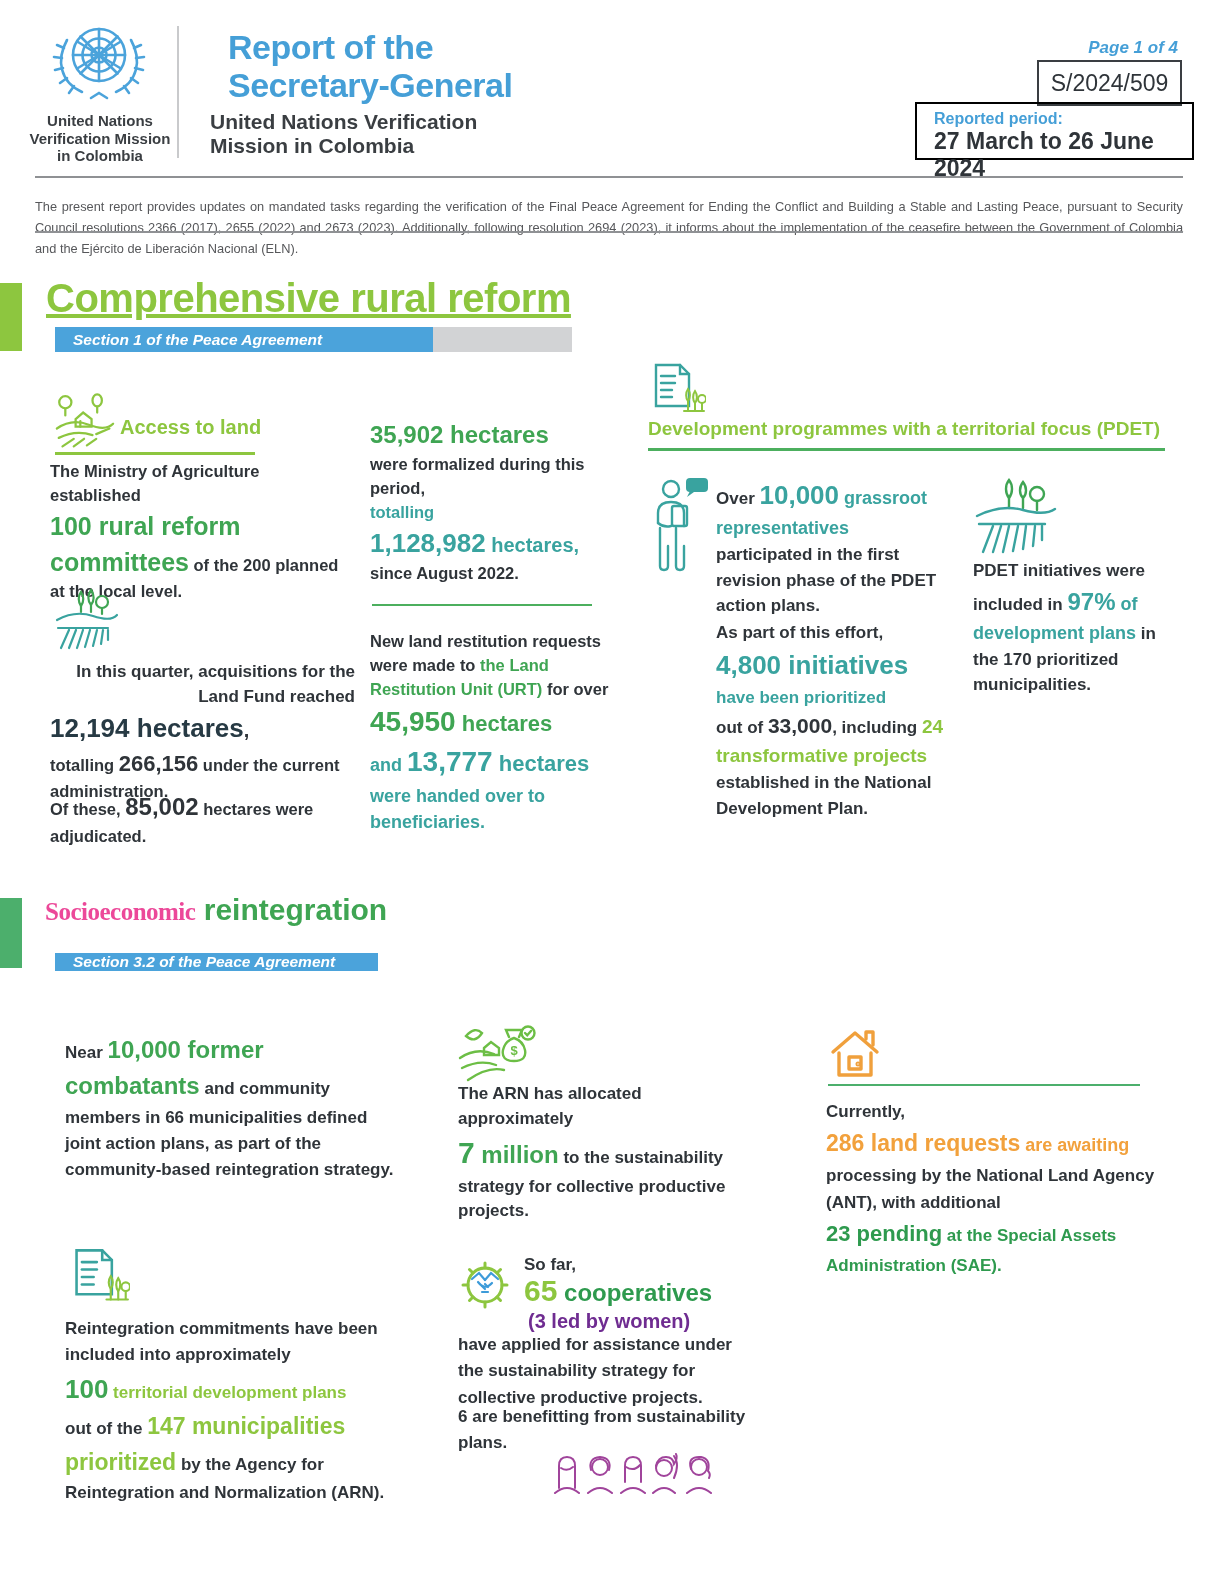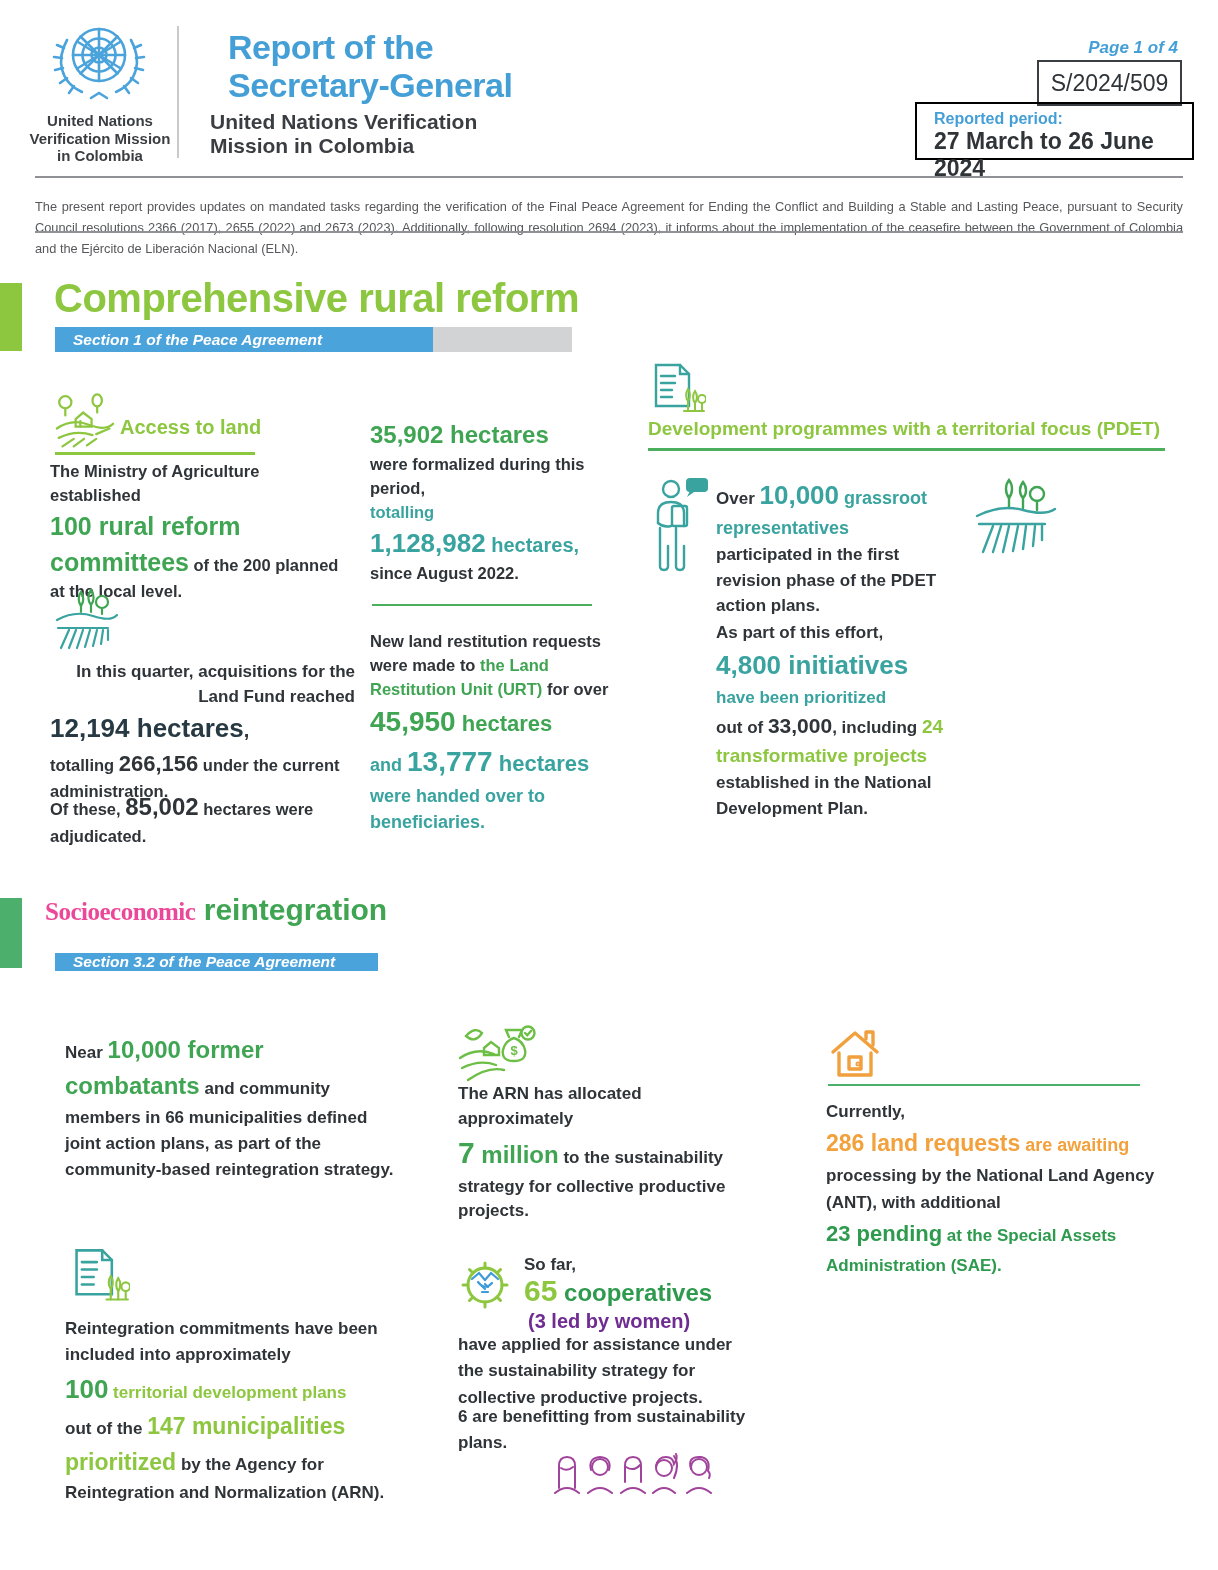--- a/index.html
+++ b/index.html
@@ -99,21 +99,21 @@
   <div class="abs period-box" style="left:915px;top:102px;width:241px;height:44px;">
     <div class="period-label">Reported period:</div>
     <div class="period-value">27 March to 26 June 2024</div>
   </div>
 
   <div class="hr" style="left:35px;top:176px;width:1148px;"></div>
   <p class="abs intro" style="left:35px;top:183px;width:1148px;">The present report provides updates on mandated tasks regarding the verification of the Final Peace Agreement for Ending the Conflict and Building a Stable and Lasting Peace, pursuant to Security Council resolutions 2366 (2017), 2655 (2022) and 2673 (2023). Additionally, following resolution 2694 (2023), it informs about the implementation of the ceasefire between the Government of Colombia and the Ejército de Liberación Nacional (ELN).</p>
   <div class="hr" style="left:35px;top:231px;width:1148px;"></div>
 
   <div class="sec-bar-left" style="top:283px;height:68px;background:#8DC63F;"></div>
-  <div class="abs sec-title1" style="left:54px;top:276px;">Comprehensive rural reform</div>
+  <div class="abs sec-title1" style="left:46px;top:276px;text-decoration:underline;">Comprehensive rural reform</div>
   <div class="abs sub-bar" style="left:55px;top:327px;">
     <div class="blue-part" style="width:360px;">Section 1 of the Peace Agreement</div>
     <div class="gray-part" style="width:139px;"></div>
   </div>
 
   <svg class="abs icon" style="left:55px;top:392px;" width="60" height="58" viewBox="0 0 64 60">
     <g stroke="#8DC63F" fill="none" stroke-width="2.4" stroke-linecap="round">
       <circle cx="11" cy="10" r="6.5"></circle>
         <line x1="11" y1="17" x2="11" y2="24"></line>
       <ellipse cx="45" cy="8" rx="5" ry="6.5"></ellipse>
@@ -253,20 +253,23 @@
         <path d="M8,74 L18,48"></path>
           <path d="M18,74 L26,48"></path>
           <path d="M28,74 L34,48"></path>
         <path d="M38,73 L43,48"></path>
           <path d="M48,71 L51,48"></path>
           <path d="M58,68 L60,48"></path>
           <path d="M67,62 L67,48"></path>
       </g>
     </g>
   </svg>
+  <p class="abs p t17" style="left:973px;top:558px;width:205px;line-height:1.5;">
+    <span>PDET initiatives were included in </span><span class="teal n24">97%</span><span class="teal t18"> of </span><span class="teal t18">development plans</span><span> in the 170 prioritized municipalities.</span>
+  </p>
 
   <div class="sec-bar-left" style="top:898px;height:70px;background:#4CAF6C;"></div>
   <div class="abs" style="left:45px;top:893px;">
     <span class="sec-title2a">Socioeconomic</span><span class="sec-title2b"> reintegration</span>
   </div>
   <div class="abs sub-bar" style="left:55px;top:946px;align-items:flex-end;">
     <div class="blue-part" style="width:305px;">Section 3.2 of the Peace Agreement</div>
     <div class="gray-part" style="width:138px;"></div>
   </div>
 

